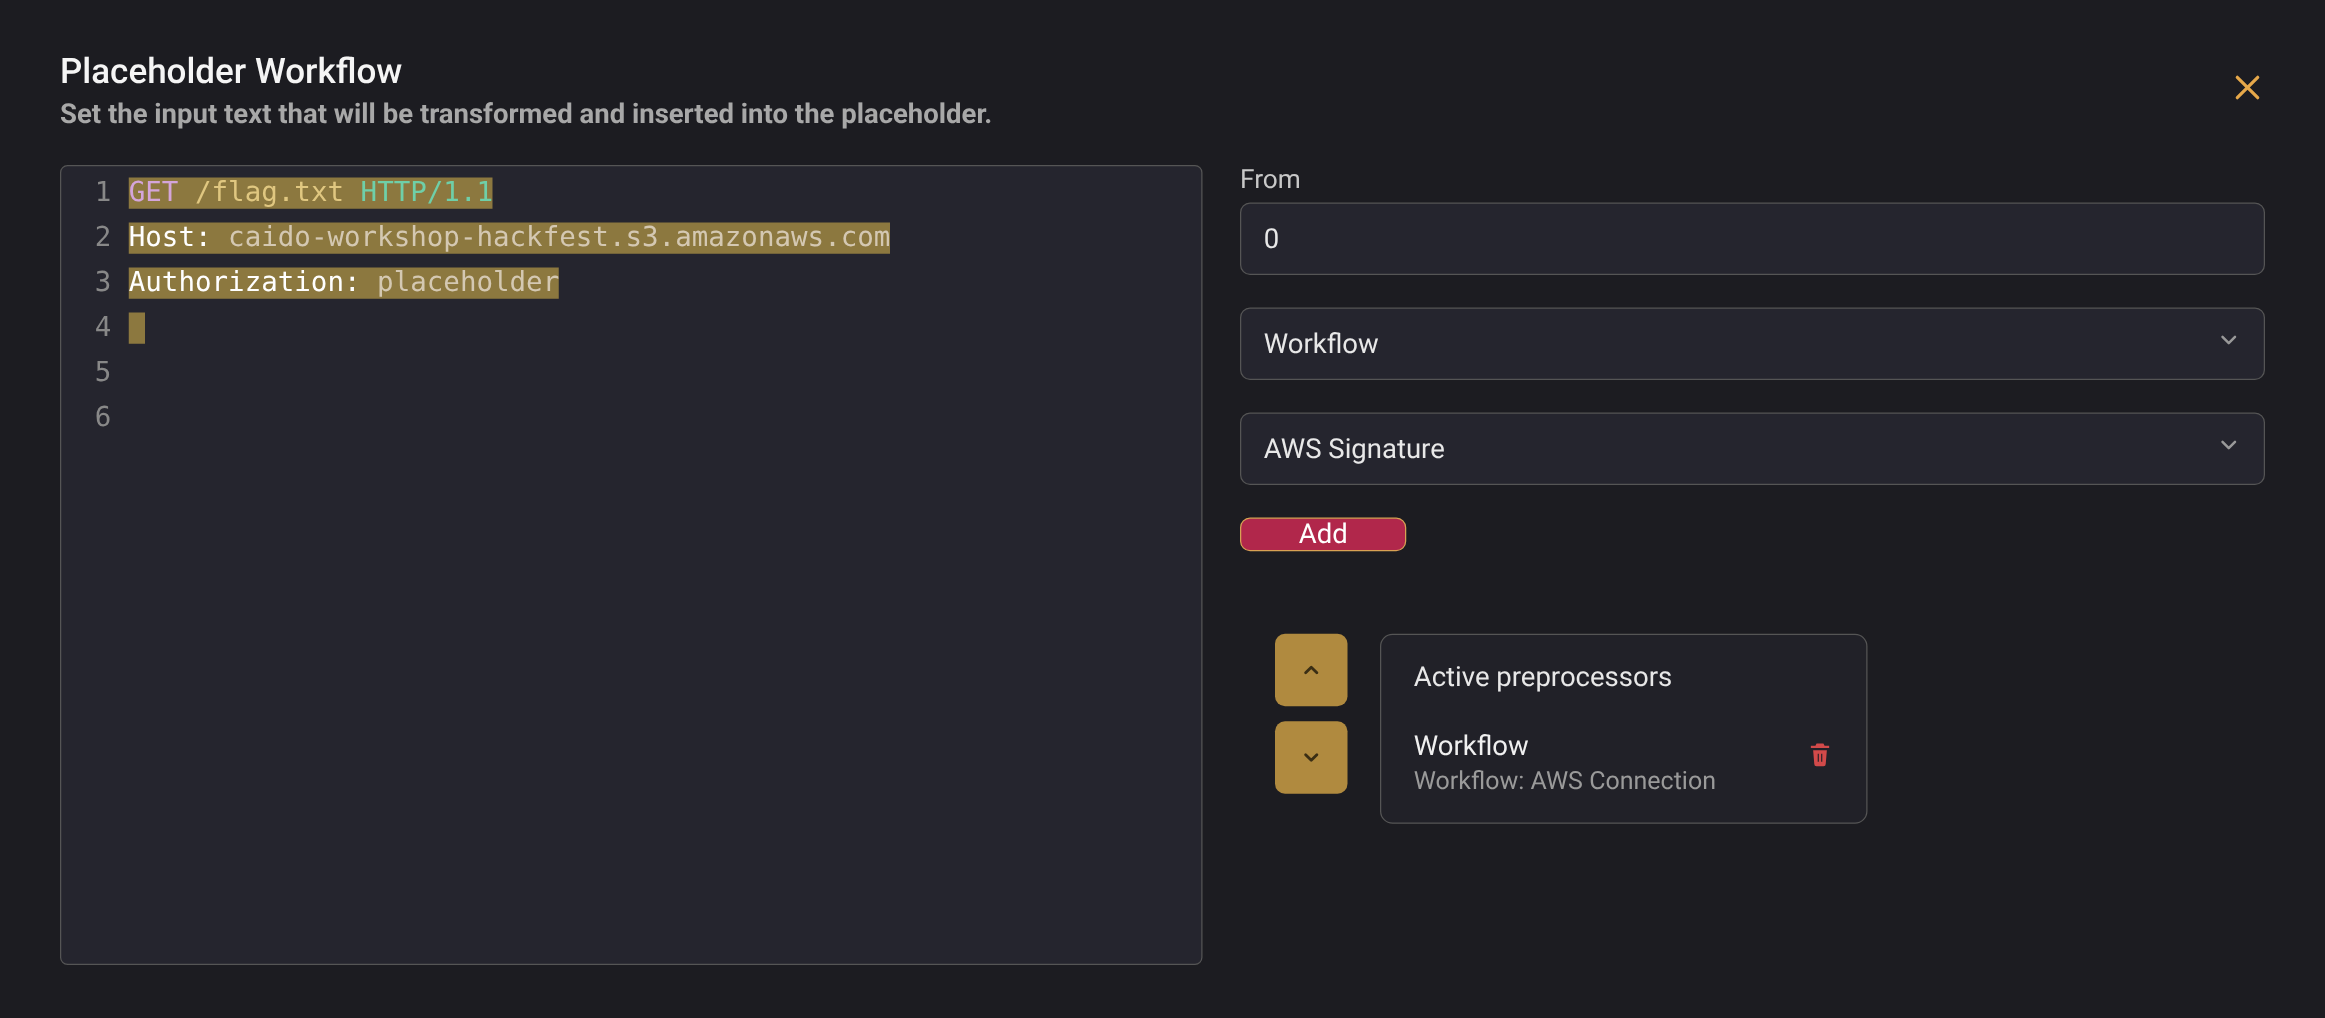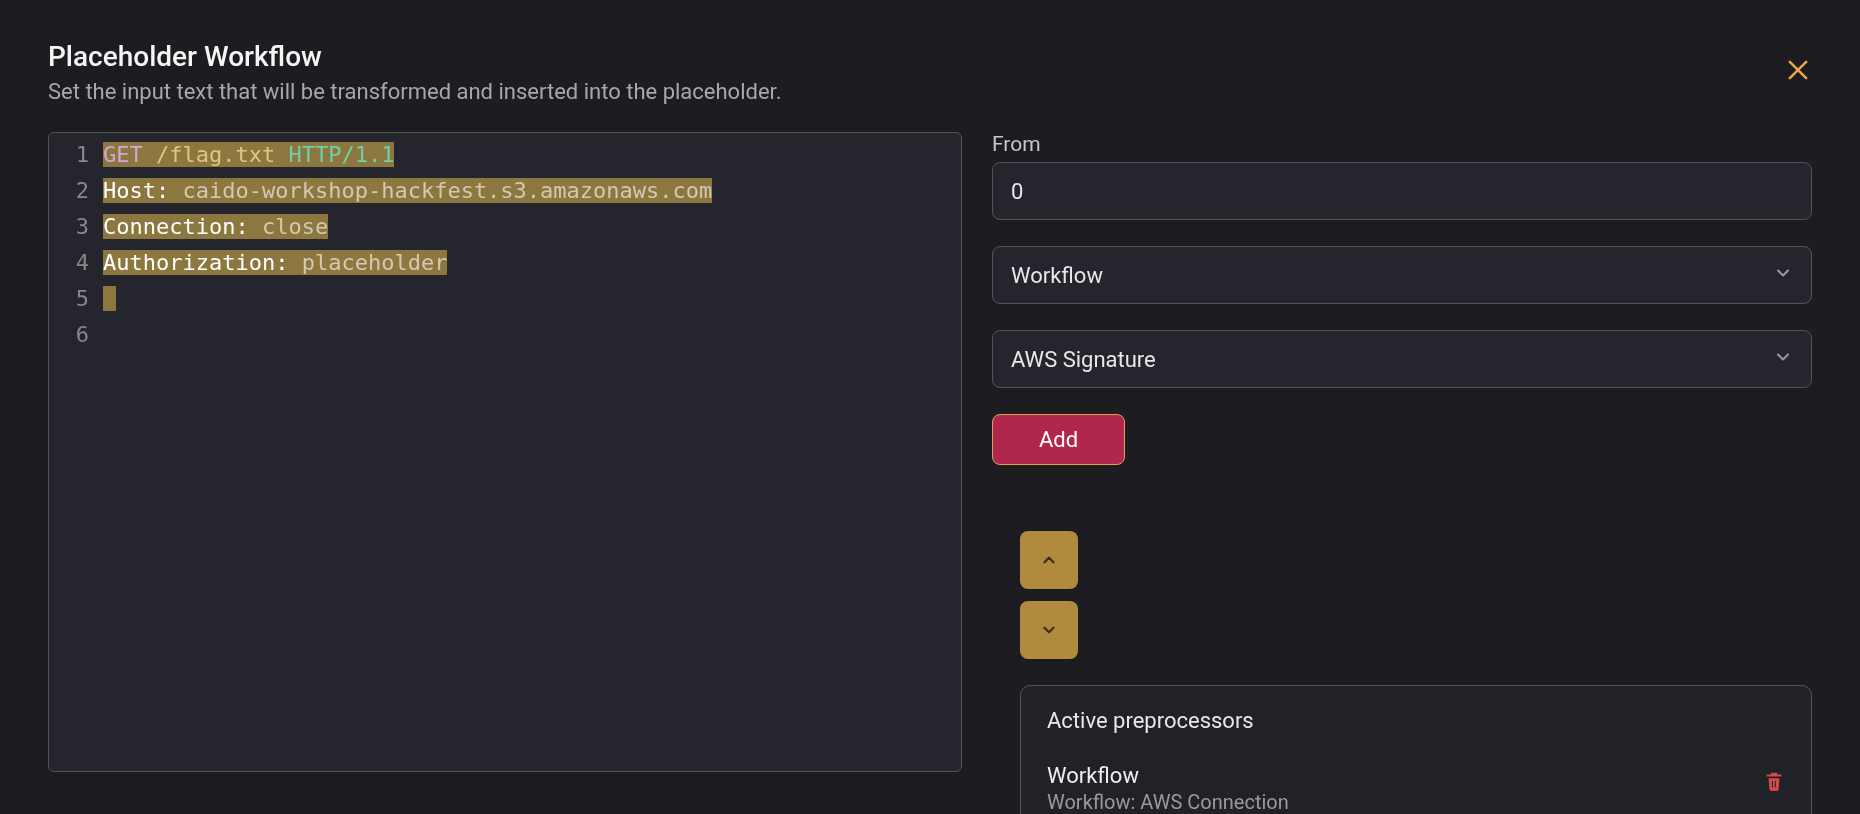--- a/index.html
+++ b/index.html
@@ -22,21 +22,21 @@
   }
   .title {
     font-size: 28px;
     font-weight: 500;
     color: #f5f5f5;
     margin-bottom: 6px;
   }
   .subtitle {
     font-size: 22px;
     color: #a8a8a8;
-    font-weight: 400;
+    font-weight: 700;
   }
   .close-btn {
     position: absolute;
     top: 56px;
     right: 48px;
     cursor: pointer;
     color: #e6a84a;
   }
   .close-btn svg { width: 28px; height: 28px; }
   .content {
@@ -126,32 +126,31 @@
     justify-content: space-between;
     cursor: pointer;
   }
   .chev { color: #999; }
   .chev svg { width: 20px; height: 20px; }
   .add-btn {
     background: #b1274b;
     border: 1px solid #d8a254;
     color: #fff;
     font-size: 22px;
-    padding: 12px 46px;
+    padding: 0 46px;
     border-radius: 8px;
     cursor: pointer;
     align-self: flex-start;
     font-family: inherit;
   }
   .preproc-area {
     display: flex;
     gap: 26px;
     margin-top: 40px;
     margin-left: 28px;
-    flex-direction: column;
   }
   .reorder-col {
     display: flex;
     flex-direction: column;
     gap: 12px;
   }
   .reorder-btn {
     width: 58px;
     height: 58px;
     background: #b08a3f;
@@ -223,21 +222,20 @@
             <div>1</div>
             <div>2</div>
             <div>3</div>
             <div>4</div>
             <div>5</div>
             <div>6</div>
           </div>
           <div class="code-lines">
             <div class="code-line"><span class="hl"><span class="tok-method">GET</span><span> </span><span class="tok-path">/flag.txt</span><span> </span><span class="tok-proto">HTTP/1.1</span></span></div>
             <div class="code-line"><span class="hl"><span class="tok-header">Host:</span><span> </span><span class="tok-value">caido-workshop-hackfest.s3.amazonaws.com</span></span></div>
-            <div class="code-line"><span class="hl"><span class="tok-header">Connection:</span><span> </span><span class="tok-value">close</span></span></div>
             <div class="code-line"><span class="hl"><span class="tok-header">Authorization:</span><span> </span><span class="tok-value">placeholder</span></span></div>
             <div class="code-line"><span class="hl"> </span></div>
             <div class="code-line"></div>
           </div>
         </div>
     </div>
 
     <div class="right-panel">
 
       <div class="row">

